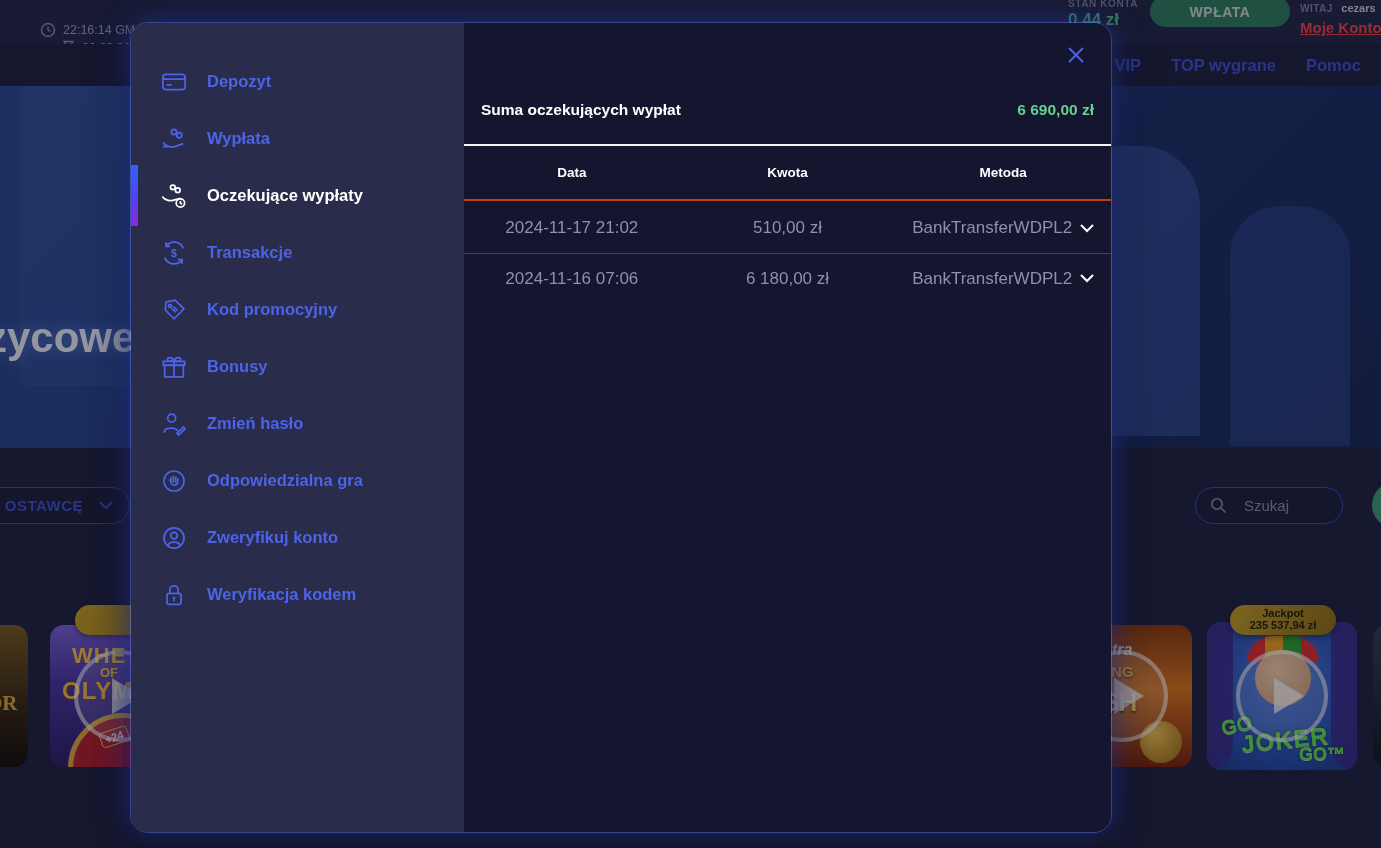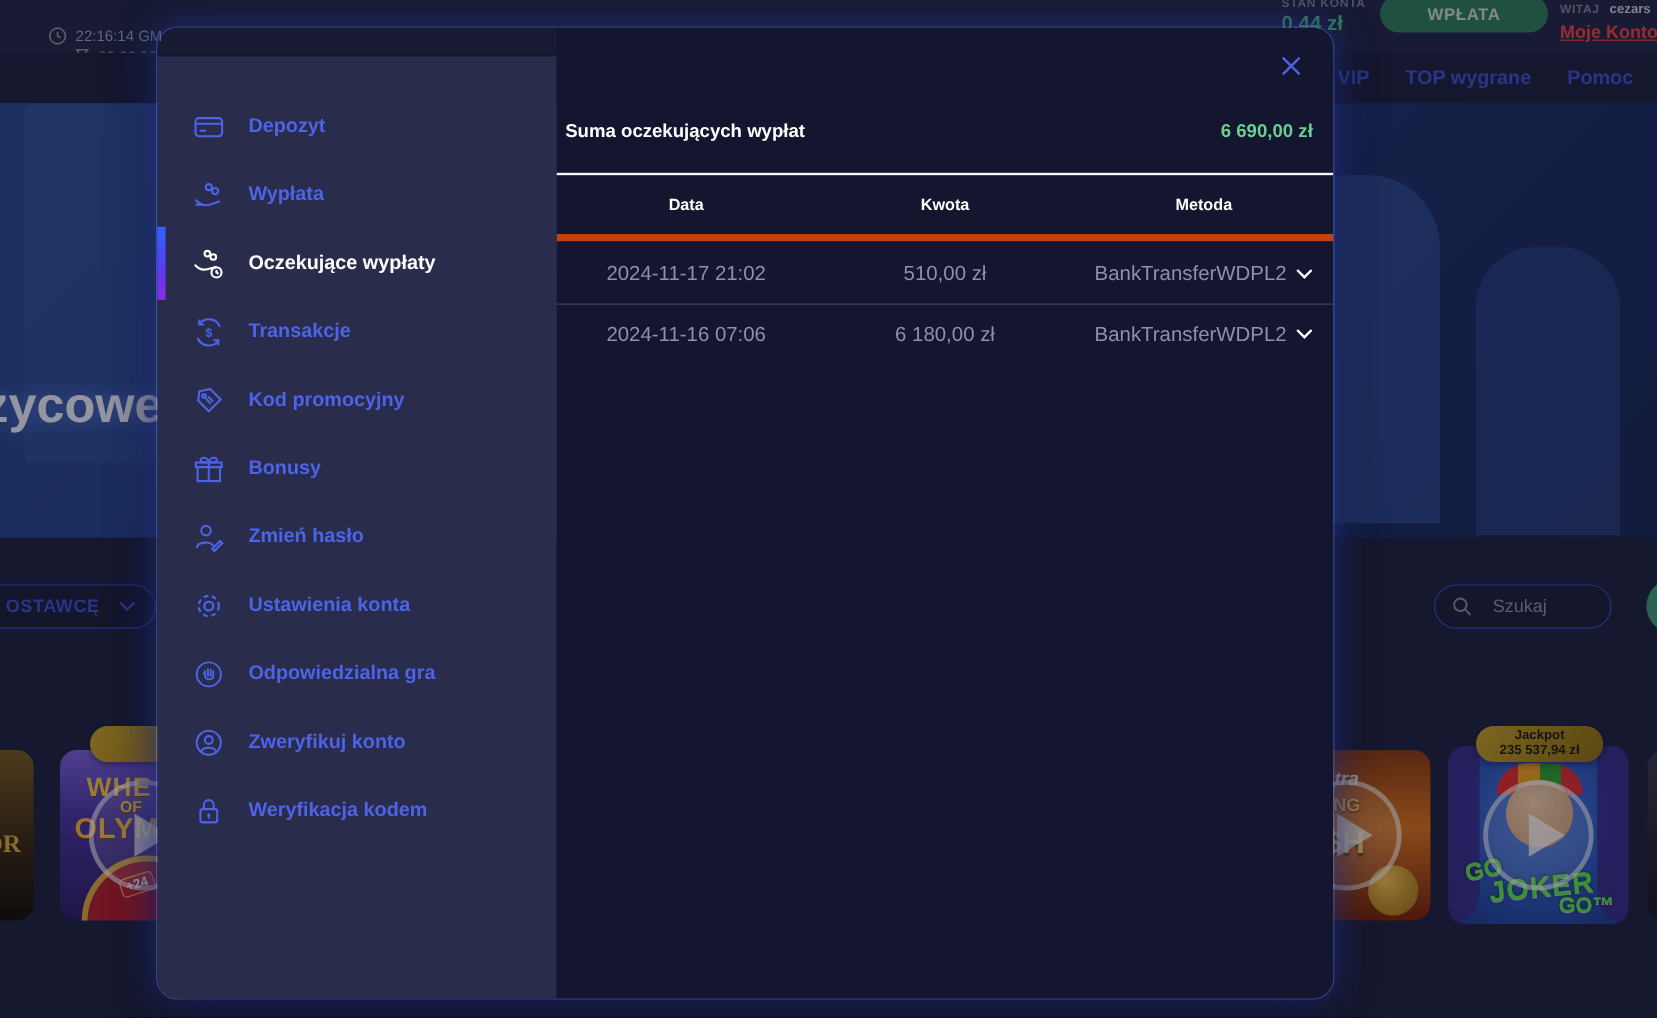--- a/index.html
+++ b/index.html
@@ -107,39 +107,39 @@
   .badge-6 { left:1230px; width:106px; }
 
   
   .dim { position:absolute; inset:0; background:rgba(7,9,20,.38); z-index:50; }
 
   
   .modal { position:absolute; left:130px; top:22px; width:982px; height:811px; z-index:100;
     border-radius:18px; overflow:hidden; display:flex;
     border:1px solid rgba(95,125,255,.45);
     box-shadow:0 0 30px rgba(45,65,190,.55), 0 10px 40px rgba(0,0,0,.5); }
-  .modal-sidebar { width:333px; background:#292c4b; position:relative; padding-top:30px; flex:none;margin-top:24px; }
+  .modal-sidebar { width:333px; background:#292c4b; position:relative; padding-top:30px; flex:none; }
   .side-item { position:relative; height:57px; display:flex; align-items:center; gap:16px;
     padding-left:26px; color:#4d63e8; cursor:pointer; }
   .side-item .side-label { font-size:16.5px; font-weight:700; }
   .side-item.active { color:#ffffff; }
   .side-item.active:before { content:""; position:absolute; left:0; top:-2px; width:7px; height:61px;
     background:linear-gradient(180deg,#2f62ff 0%, #5a3cf0 60%, #8a2be2 100%); }
   .side-icon { width:34px; height:34px; display:flex; align-items:center; justify-content:center; flex:none; }
 
   .modal-main { flex:1; background:#14152f; position:relative; }
   .close-btn { position:absolute; right:22px; top:20px; width:26px; height:26px; background:none;
     border:none; cursor:pointer; padding:0; }
-  .summary-row { position:absolute; left:7px; right:17px; top:78px; display:flex;
+  .summary-row { position:absolute; left:17px; right:17px; top:78px; display:flex;
     justify-content:space-between; align-items:center; }
   .summary-label { color:#ffffff; font-size:15.5px; font-weight:700; }
   .summary-value { color:#69d08f; font-size:15.5px; font-weight:700;text-align:center; }
   .rule-top { position:absolute; left:0; right:0; top:121px; height:2px; background:#f5f6fa; }
   .table-head { position:absolute; left:0; right:0; top:123px; height:55px; display:grid;
-    grid-template-columns:1fr 1fr 1fr; align-items:center; border-bottom:6px solid #c2410c; }
+    grid-template-columns:1fr 1fr 1fr; align-items:center; border-bottom:2px solid #c2410c; }
   .th { text-align:center; color:#ffffff; font-size:13.5px; font-weight:700; }
   .table-rows { position:absolute; left:0; right:0; top:180px; }
   .trow { height:50px; display:grid; grid-template-columns:1fr 1fr 1fr; align-items:center; cursor:pointer; }
   .trow + .trow { border-top:1px solid rgba(150,155,175,.35); }
   .td { text-align:center; color:#8d92a6; font-size:17px; }
   .td-method { display:flex; align-items:center; justify-content:center; gap:8px; }
 </style>
 </head>
 <body>
 
@@ -341,29 +341,20 @@
         <span class="side-icon">
           <svg width="28" height="28" viewBox="0 0 24 24" fill="none" stroke="currentColor" stroke-width="1.5">
               <circle cx="10" cy="7" r="3.4"></circle>
               <path d="M3.5 19.5 C3.5 14.5 14 14.5 15 18"></path>
               <path d="M14.5 20 L20 14.5 L21.5 16 L16 21.5 Z"></path>
             </svg>
         </span>
         <span class="side-label">Zmień hasło</span>
       </div>
 
-      <div class="side-item">
-        <span class="side-icon">
-          <svg width="28" height="28" viewBox="0 0 24 24" fill="none" stroke="currentColor" stroke-width="1.6">
-              <circle cx="12" cy="12" r="3.2"></circle>
-              <circle cx="12" cy="12" r="7.2" stroke-dasharray="3.4 2.6"></circle>
-            </svg>
-        </span>
-        <span class="side-label">Ustawienia konta</span>
-      </div>
 
       <div class="side-item">
         <span class="side-icon">
           <svg width="28" height="28" viewBox="0 0 24 24" fill="none" stroke="currentColor" stroke-width="1.4">
               <circle cx="12" cy="12" r="8.6"></circle>
               <path d="M9.4 13.5 V8.8 M11.4 13.5 V7.6 M13.4 13.5 V8 M15.2 13 V9.4"></path>
               <path d="M9.4 13 c0 3.4 5.4 3.4 5.8 -0.2 M9.4 12.4 l-1.4 -1.6"></path>
             </svg>
         </span>
         <span class="side-label">Odpowiedzialna gra</span>

